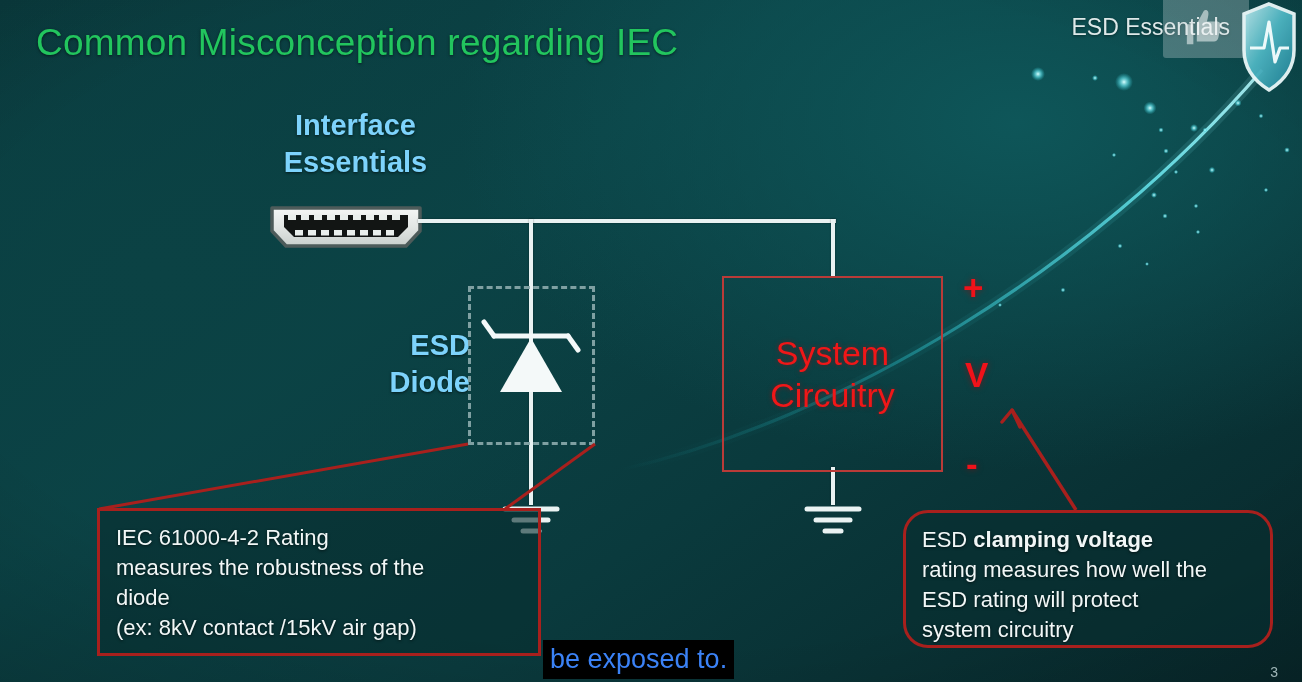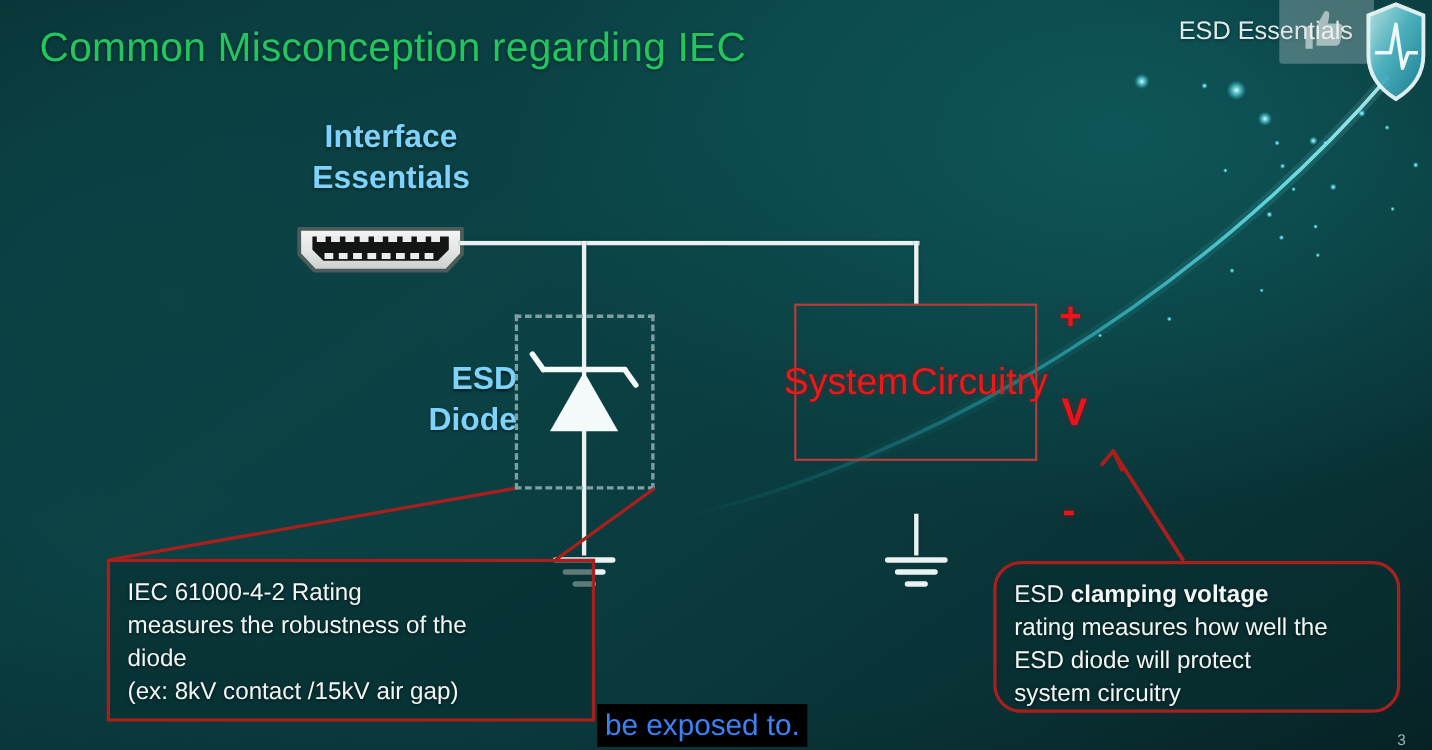--- a/index.html
+++ b/index.html
@@ -143,25 +143,25 @@
   .gnd { position: absolute; width: 60px; height: 42px; }
   .gnd-left  { left: 501px; top: 500px; }
   .gnd-right { left: 803px; top: 500px; }
 
   
   .sys-box {
     position: absolute;
     left: 722px;
     top: 276px;
     width: 221px;
-    height: 143px;
+    height: 196px;
     border: 2px solid #b93b38;
     box-sizing: border-box;
     display: flex;
-    flex-direction: row;
+    flex-direction: column;
     align-items: center;
     justify-content: center;
     gap: 2px;
   }
   .sys-line {
     color: #f01718;
     font-size: 34px;
     line-height: 1.18;
     text-shadow: 0 0 5px rgba(180,0,0,0.5);
   }
@@ -379,21 +379,21 @@
   <div class="callout callout-left">
     <p>IEC 61000-4-2 Rating</p>
     <p>measures the robustness of the</p>
     <p>diode</p>
     <p>(ex: 8kV contact /15kV air gap)</p>
   </div>
 
   <div class="callout callout-right">
     <p><span>ESD </span><b>clamping voltage</b></p>
     <p>rating measures how well the</p>
-    <p>ESD diode will protect</p>
+    <p>ESD rating will protect</p>
     <p>system circuitry</p>
   </div>
 
   <div class="subtitle">be exposed to.</div>
 
   <div class="page-num">3</div>
 
 </div>
 
 </body></html>

